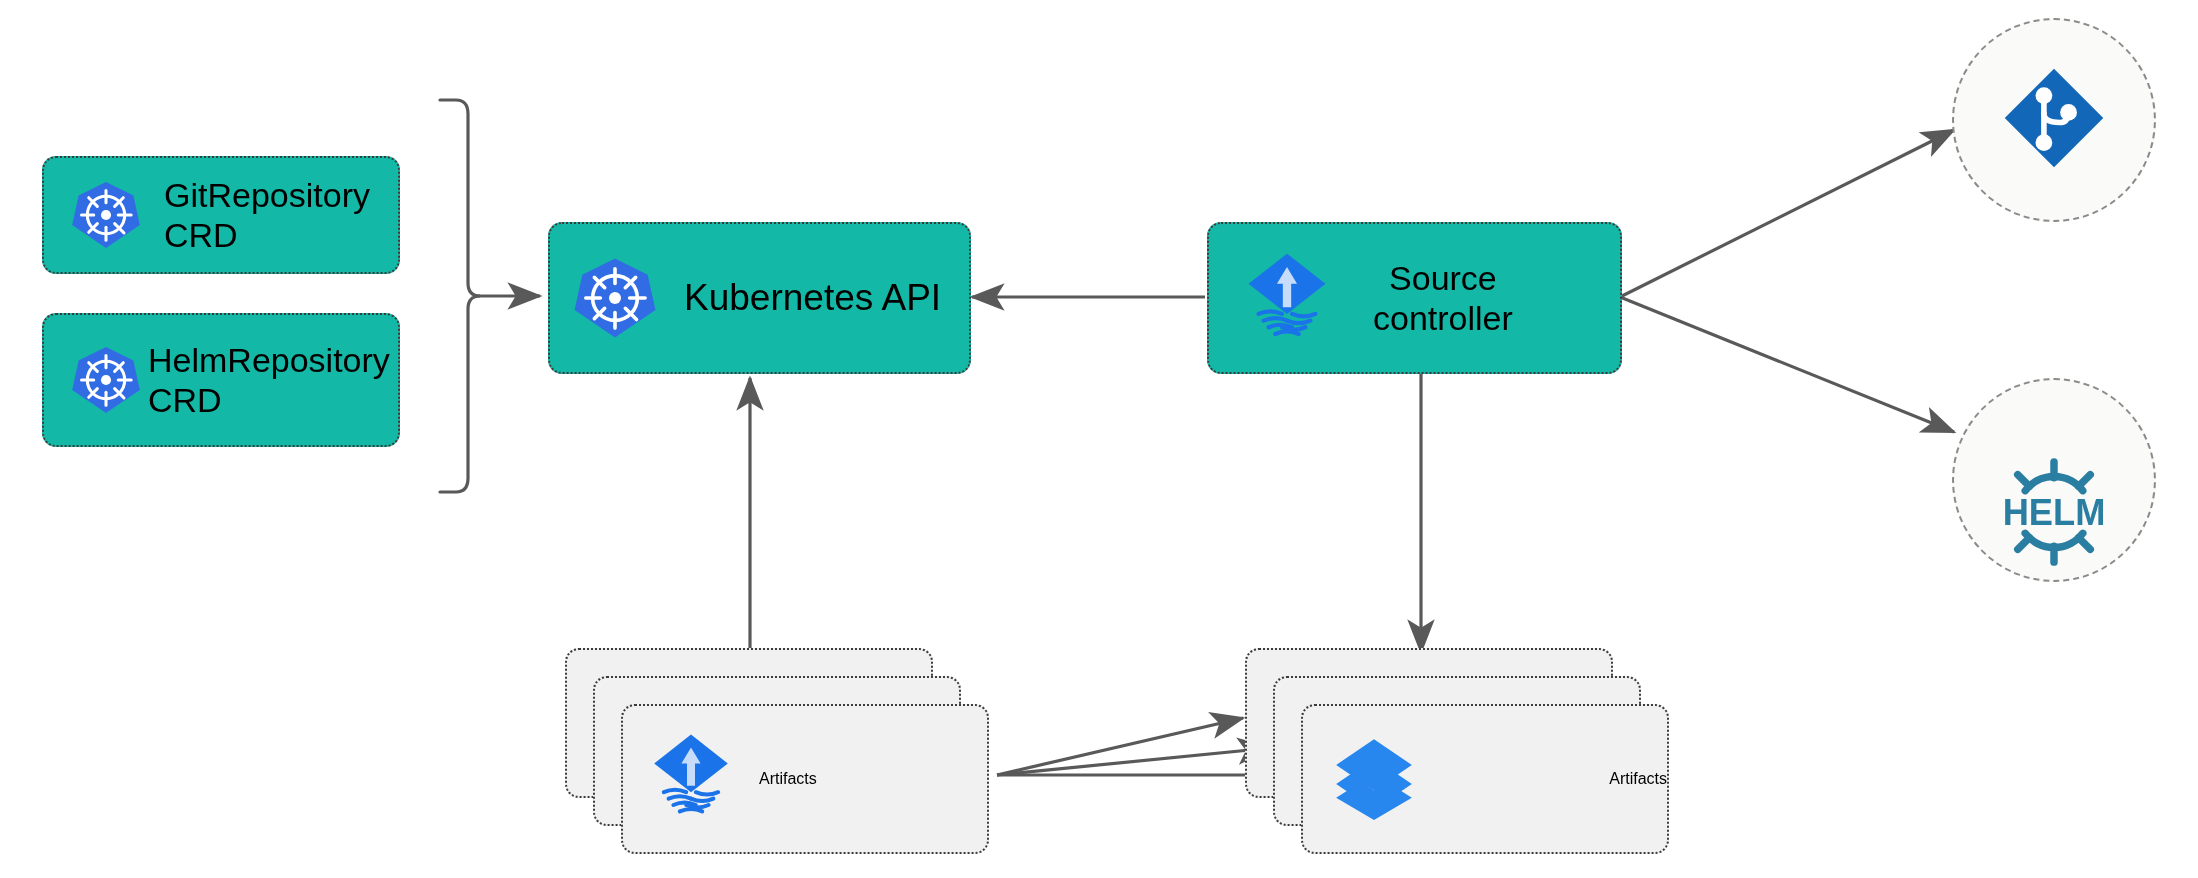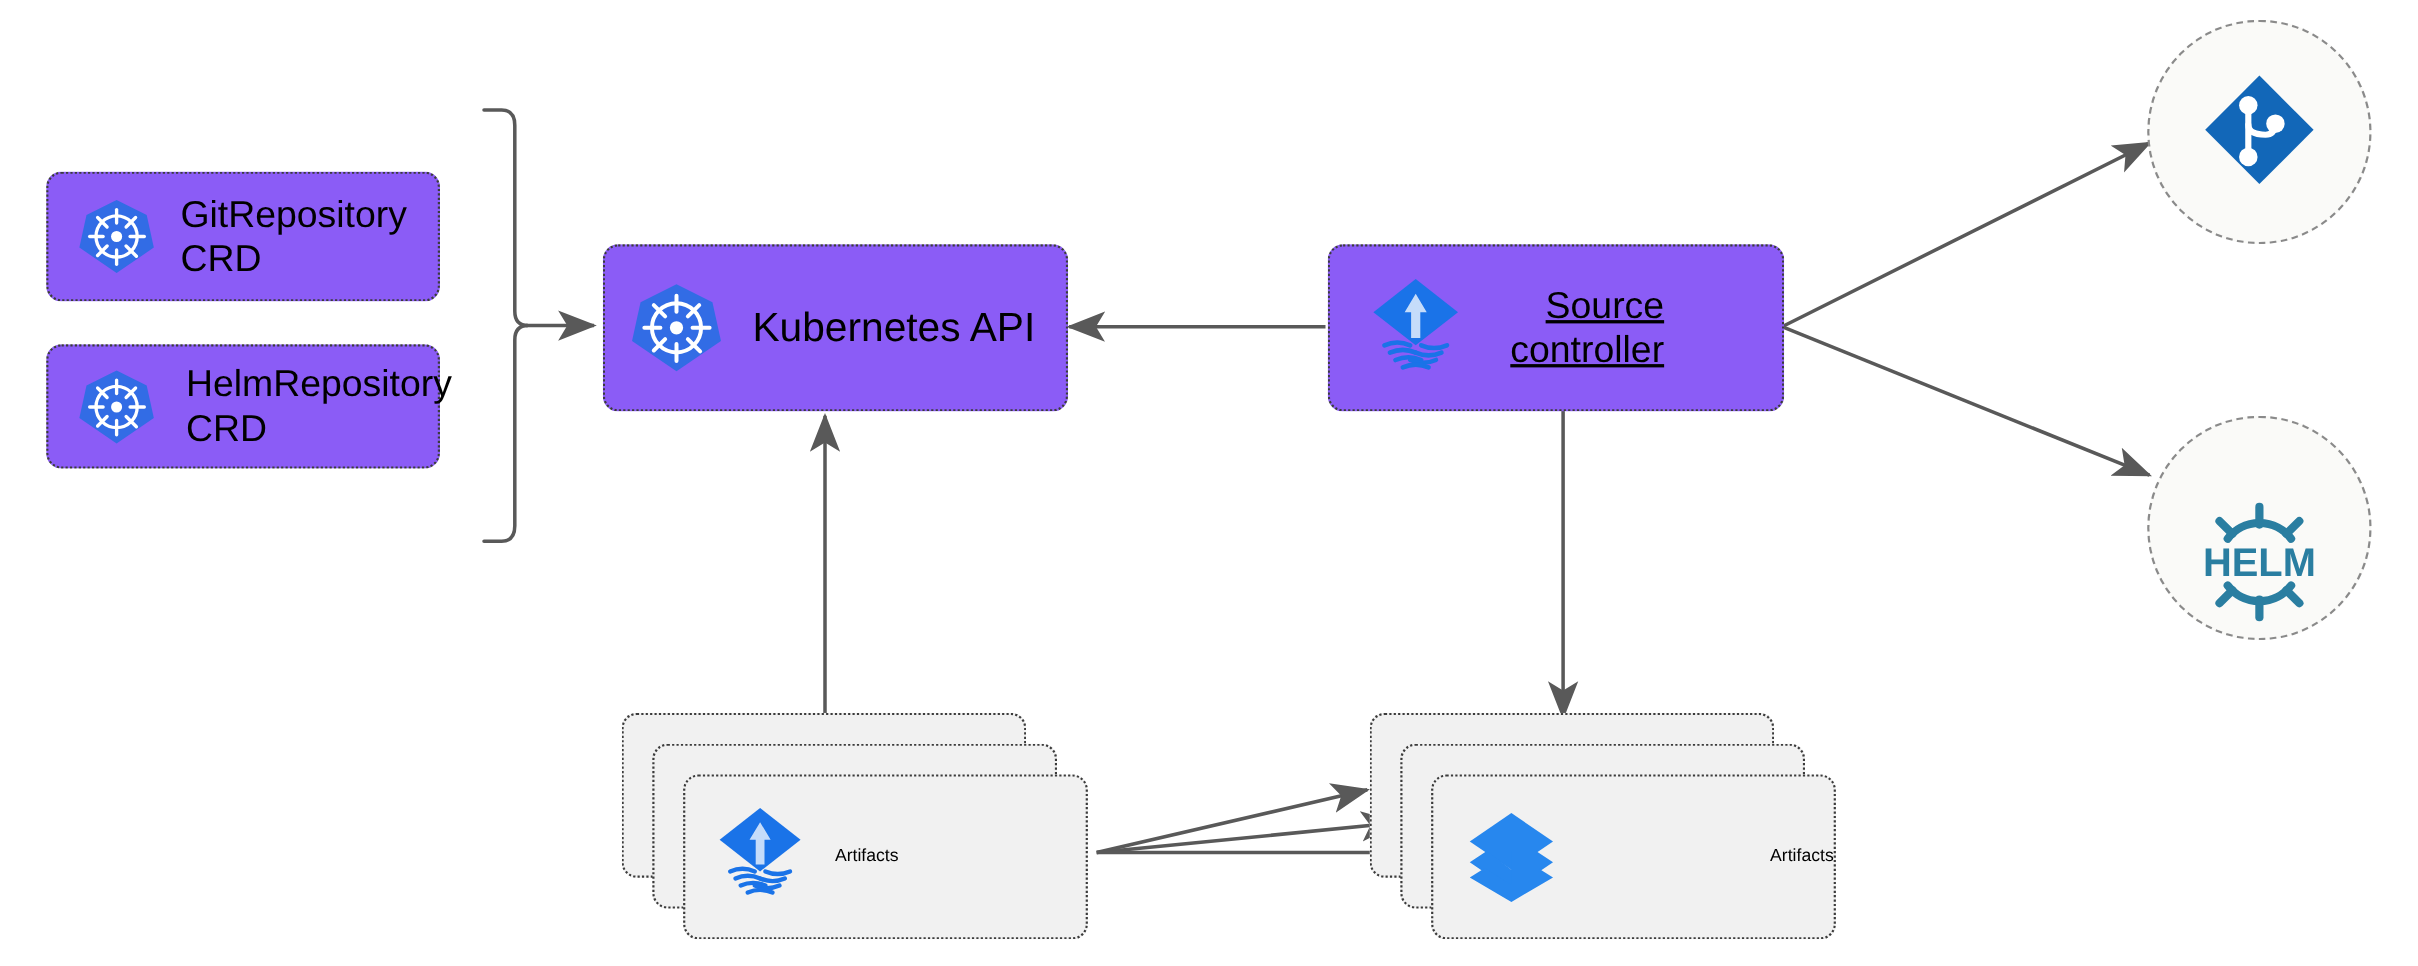--- a/index.html
+++ b/index.html
@@ -23,21 +23,21 @@
     top: 0;
     width: 2198px;
     height: 878px;
     pointer-events: none;
     z-index: 5;
   }
   
   .node {
     position: absolute;
     box-sizing: border-box;
-    background: #8b5cf6;
+    background: #14b8a6;
     border: 2.5px dotted #3b3b3b;
     border-radius: 14px;
     display: flex;
     align-items: center;
     z-index: 10;
   }
   .node .label {
     color: #000000;
     font-size: 34px;
     line-height: 1.18;
@@ -132,21 +132,21 @@
           <line x1="74" y1="26" x2="62" y2="38"></line>
           <line x1="38" y1="62" x2="26" y2="74"></line>
         </g>
         <circle cx="50" cy="50" r="7" fill="#ffffff"></circle>
       </svg>
     </span>
     <span class="label">GitRepository
 CRD</span>
   </div>
 
-  <div class="node" style="left:42px; top:313px; width:358px; height:113px; padding-left:26px; gap:27px;">
+  <div class="node" style="left:42px; top:313px; width:358px; height:134px; padding-left:26px; gap:6px;">
     <span class="ico">
       <svg width="72" height="72" viewBox="0 0 100 100">
         <polygon points="50,4 88,23 97,64 50,96 3,64 12,23" fill="#326CE5"></polygon>
         <g fill="none" stroke="#ffffff" stroke-width="4.2" stroke-linecap="round">
           <circle cx="50" cy="50" r="26"></circle>
           <line x1="50" y1="16" x2="50" y2="33"></line>
           <line x1="50" y1="67" x2="50" y2="85"></line>
           <line x1="16" y1="50" x2="33" y2="50"></line>
           <line x1="67" y1="50" x2="85" y2="50"></line>
           <line x1="26" y1="26" x2="38" y2="38"></line>
@@ -191,21 +191,21 @@
           <path d="M16,74 Q30,68 44,74"></path>
           <path d="M56,74 Q70,80 84,74"></path>
           <path d="M22,82 Q36,76 50,82"></path>
           <path d="M50,82 Q64,88 78,82"></path>
           <path d="M28,90 Q42,84 56,90"></path>
           <path d="M44,90 Q58,96 72,90"></path>
           <path d="M36,98 Q50,92 64,98"></path>
         </g>
       </svg>
     </span>
-    <span class="label" style="text-align:right;text-decoration:underline;">Source
+    <span class="label" style="text-align:center;">Source
 controller</span>
   </div>
 
   <div class="circle" style="left:1952px; top:18px; width:204px; height:204px;">
     <span class="ico">
       <svg width="112" height="112" viewBox="0 0 100 100">
         <polygon points="50,6 94,50 50,94 6,50" fill="#1267b8"></polygon>
         <g fill="none" stroke="#ffffff" stroke-width="5" stroke-linecap="round">
           <line x1="41" y1="30" x2="41" y2="70"></line>
           <path d="M41,46 Q41,54 55,54 Q62,54 62,47"></path>

